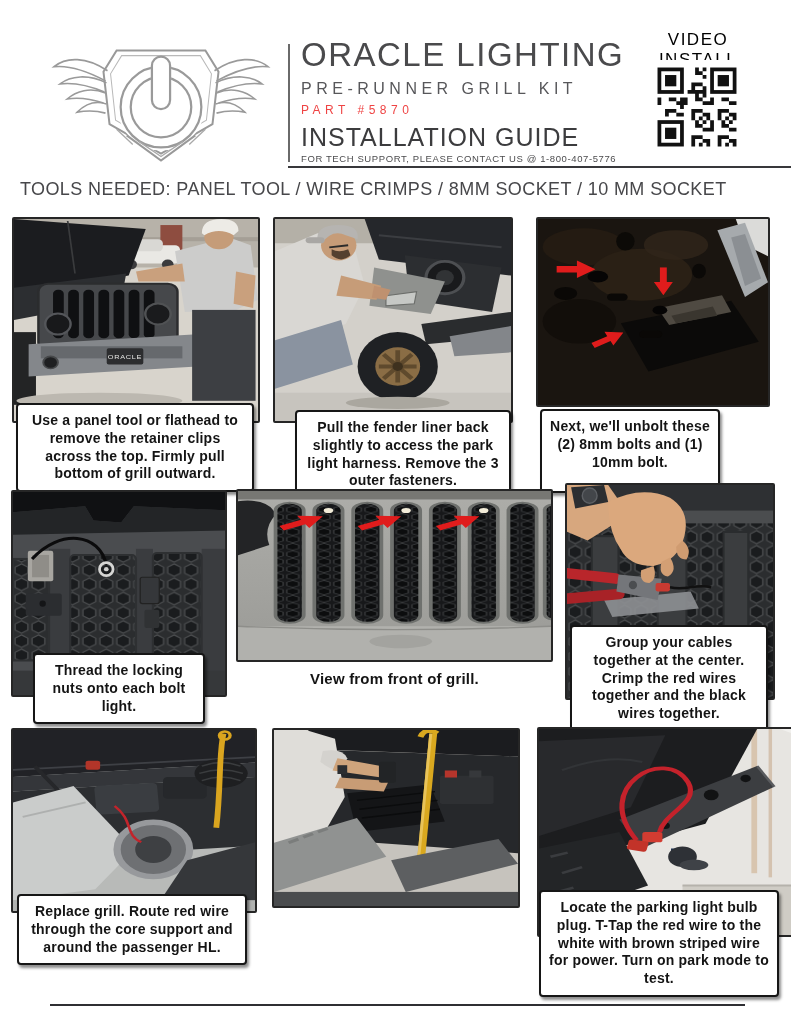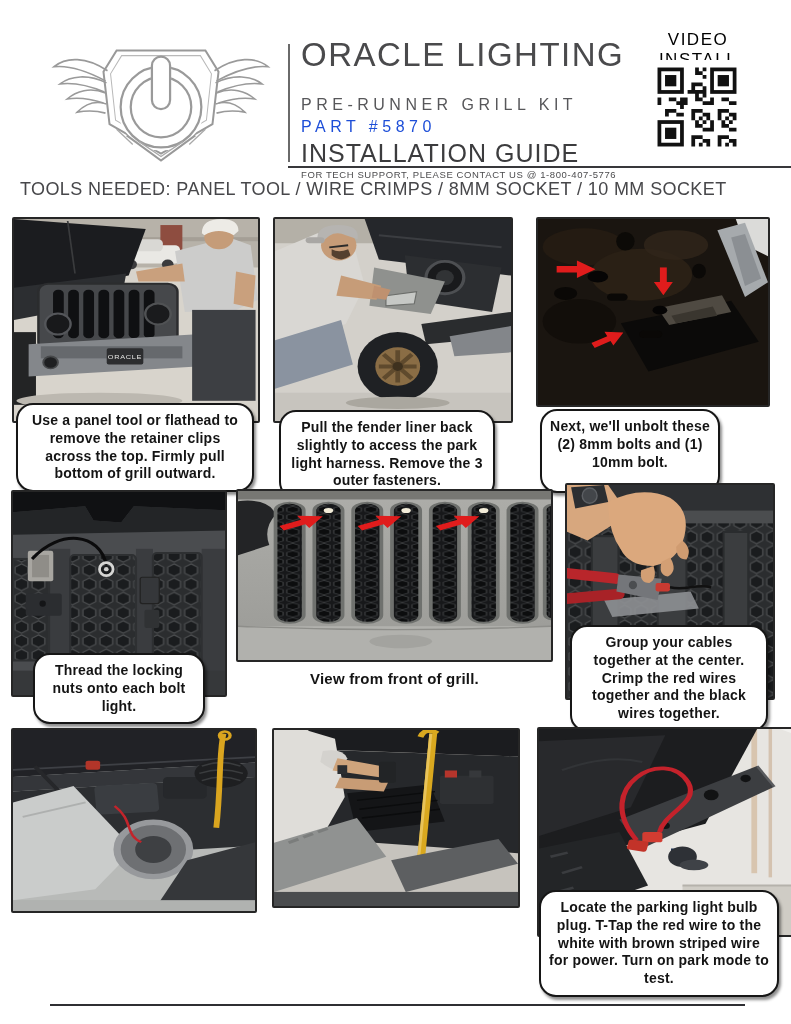--- a/index.html
+++ b/index.html
@@ -3,34 +3,34 @@
 <meta charset="utf-8">
 <style>
   html,body{margin:0;padding:0;background:#9a9a9a;}
   .page{position:relative;width:791px;height:1024px;background:#ffffff;margin:0 auto;
         font-family:"Liberation Sans", sans-serif;overflow:hidden;padding-left:45px;}
   
   .logo{position:absolute;left:50px;top:26px;width:222px;height:142px;}
   .vdiv{position:absolute;left:288px;top:44px;width:2px;height:118px;background:#6a6a6a;}
   .hblock{position:absolute;left:301px;top:38px;width:330px;color:#454547;}
   .brand{font-size:33px;line-height:34px;letter-spacing:1.5px;color:#4a4a4c;}
-  .prod{font-size:16px;line-height:17px;letter-spacing:4.5px;margin-top:24px;color:#57575a;}
-  .part{font-size:16px;line-height:17px;letter-spacing:4.5px;margin-top:5px;color:#1d4ed8;}
+  .prod{font-size:16px;line-height:17px;letter-spacing:4.5px;margin-top:8px;color:#57575a;}
+  .part{font-size:12px;line-height:17px;letter-spacing:4.5px;margin-top:5px;color:#ef4444;}
   .gtitle{font-size:25px;line-height:26px;letter-spacing:1px;margin-top:5px;color:#3c3c3e;}
   .support{font-size:9.5px;line-height:11px;letter-spacing:.6px;margin-top:3px;color:#4c4c4e;}
   .vlabel{position:absolute;left:628px;top:30px;width:140px;font-size:17px;letter-spacing:1.5px;
           color:#000000;text-align:center;}
   .qr{position:absolute;left:650px;top:57px;width:94px;height:100px;}
   .hrule{position:absolute;left:288px;top:166px;width:503px;height:2px;background:#38383b;}
   .tools{position:absolute;left:20px;top:179px;font-size:18px;letter-spacing:.4px;color:#47474a;}
   
   .fig{position:absolute;margin:0;}
   .ph{position:absolute;left:0;top:0;width:100%;height:100%;border:2px solid #262626;
       border-radius:2px;box-sizing:border-box;background:#ccc;}
-  .bubble{position:absolute;background:#fff;border:2.5px solid #161616;border-radius:17px;
+  .bubble{position:absolute;background:#fff;border:2.5px solid #161616;border-radius:4px;
           box-shadow:2px 3px 3px rgba(0,0,0,.45);padding:7px 8px;font-size:14px;font-weight:bold;
           line-height:1.27;text-align:center;color:#141414;letter-spacing:.2px;box-sizing:border-box;}
   .pad-bottom{padding-bottom:20px;}
   .plain-cap{position:absolute;text-align:center;font-size:15px;font-weight:bold;color:#141414;
              letter-spacing:.2px;}
   .brule{position:absolute;left:50px;top:1004px;width:695px;height:2px;background:#2f2f33;}
 </style>
 </head>
 <body>
 
@@ -182,21 +182,21 @@
       <circle cx="27" cy="13" r="7.5" fill="#c69c78"></circle>
       <path d="M18,11 Q17,3 27,3 Q36,3 35,10 L30,8 Q24,5 20,12 Z" fill="#b6b4b1"></path>
       <rect x="13" y="9" width="8" height="3" rx="1.5" fill="#a9a7a4"></rect>
       <line x1="23" y1="14" x2="31" y2="13" stroke="#2b2b2b" stroke-width="0.9"></line>
       <path d="M24,18 Q28,22 32,18 L31,15 Q27,17 24,15 Z" fill="#54402f"></path>
       <polygon points="28,28 45,33 43,40 26,38" fill="#c69c78"></polygon>
       <polygon points="42,33 49,35 47,40 41,39" fill="#bf9170"></polygon>
       <polygon points="0,60 28,50 33,72 0,84" fill="#8a93a0"></polygon>
       <ellipse cx="52" cy="91" rx="22" ry="3" fill="#aaa79f"></ellipse>
     </svg>
-    <figcaption class="bubble" style="left:6px;top:193px;width:216px">Pull the fender liner back slightly to access the park light harness. Remove the 3 outer fasteners.</figcaption>
+    <figcaption class="bubble" style="left:22px;top:193px;width:216px">Pull the fender liner back slightly to access the park light harness. Remove the 3 outer fasteners.</figcaption>
   </figure>
 
   <figure class="fig" style="left:536px;top:217px;width:234px;height:190px">
     <svg class="ph" viewBox="0 0 100 100" preserveAspectRatio="none">
       <rect width="100" height="100" fill="#1a1510"></rect>
       <ellipse cx="20" cy="15" rx="18" ry="10" fill="#241b12"></ellipse>
       <ellipse cx="45" cy="30" rx="22" ry="14" fill="#2a2015"></ellipse>
       <ellipse cx="18" cy="55" rx="16" ry="12" fill="#120e0a"></ellipse>
       <ellipse cx="60" cy="14" rx="14" ry="8" fill="#31261a" opacity=".8"></ellipse>
       <polygon points="86,0 100,0 100,20 90,14" fill="#dbdbd9"></polygon>
@@ -319,20 +319,21 @@
       <circle cx="87.5" cy="3" r="2.2" fill="none" stroke="#daa51f" stroke-width="1.4"></circle>
       <line x1="9" y1="20" x2="38" y2="60" stroke="#26272a" stroke-width="1.8"></line>
       <polygon points="0,40 25,31 50,66 34,88 0,94" fill="#cacccb"></polygon>
       <path d="M4,48 L30,40" stroke="#aeb0af" stroke-width="1"></path>
       <circle cx="58" cy="66" r="15" fill="#6e7073" stroke="#97999c" stroke-width="3"></circle>
       <circle cx="58" cy="66" r="7.5" fill="#3e4043"></circle>
       <path d="M42,42 C 50,50 46,58 53,62" stroke="#c2242b" stroke-width="1.1" fill="none"></path>
       <polygon points="72,72 100,62 100,100 58,100" fill="#35373a"></polygon>
       <rect y="94" width="100" height="6" fill="#b0b2b0"></rect>
     </svg>
+    <figcaption class="bubble" style="left:6px;top:166px;width:230px">Replace grill. Route red wire through the core support and around the passenger HL.</figcaption>
   </figure>
 
   <figure class="fig" style="left:272px;top:728px;width:248px;height:180px">
     <svg class="ph" viewBox="0 0 100 100" preserveAspectRatio="none">
       <rect width="100" height="100" fill="#c6c3bd"></rect>
       <polygon points="14,0 100,0 100,15 16,11" fill="#1b1c1f"></polygon>
       <polygon points="12,11 100,15 100,70 20,62" fill="#26282b"></polygon>
       <polygon points="30,36 64,31 70,52 34,58" fill="#141517"></polygon>
       <path d="M34,40 L66,35 M35,45 L67,40 M36,50 L68,45" stroke="#0b0c0d" stroke-width="0.8"></path>
       <rect x="68" y="26" width="22" height="16" rx="1" fill="#2e3033"></rect>

